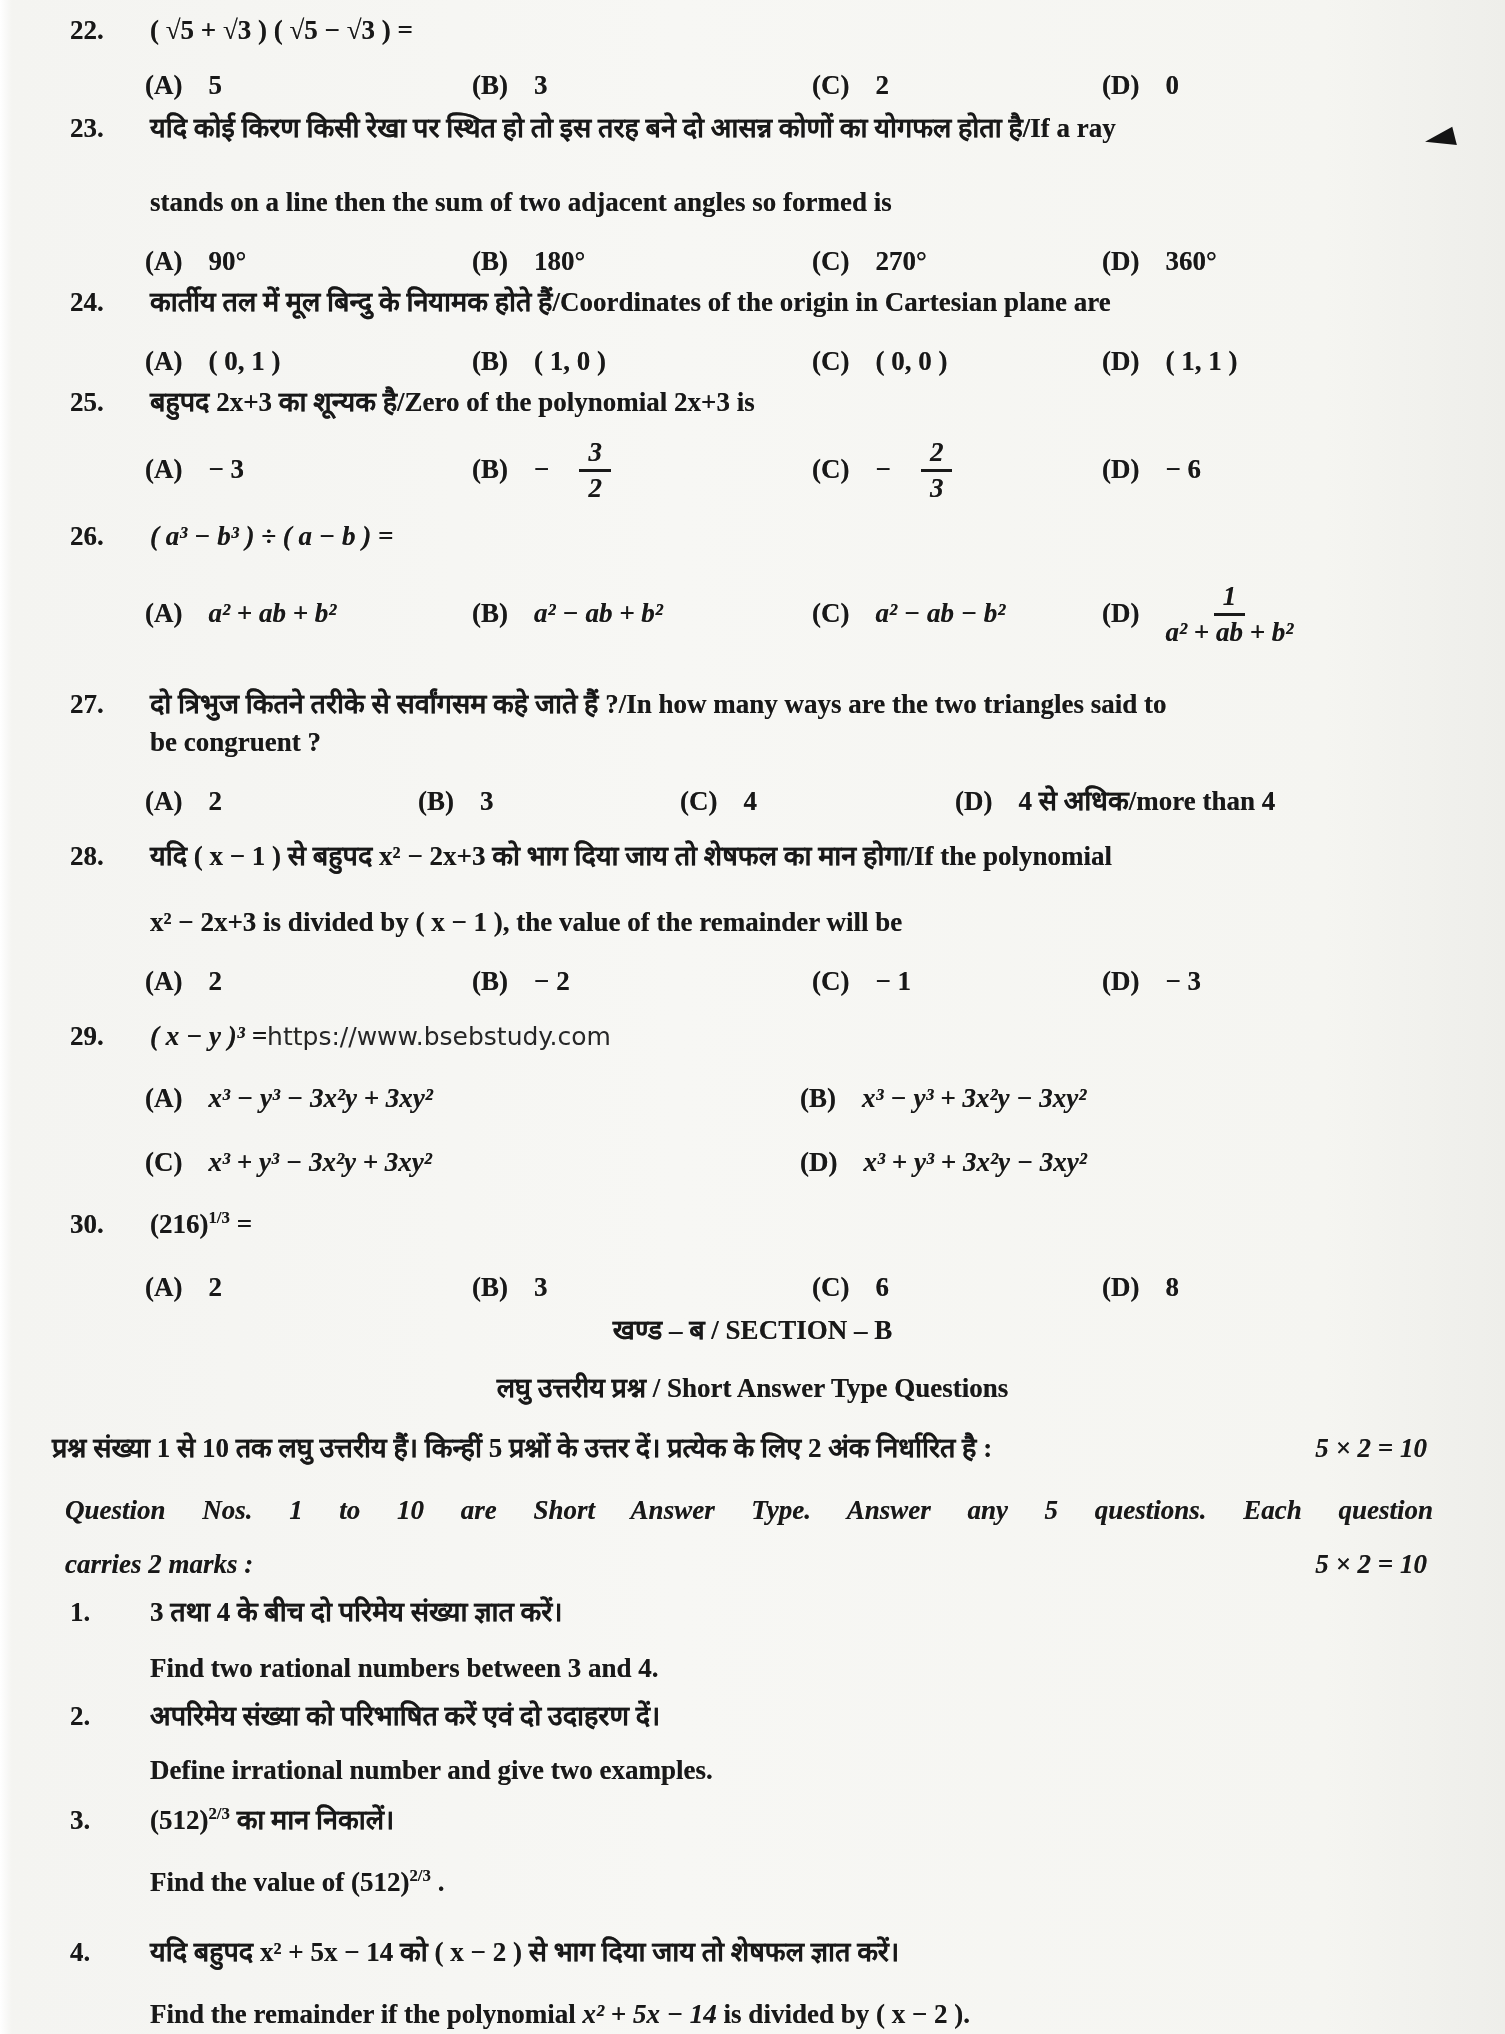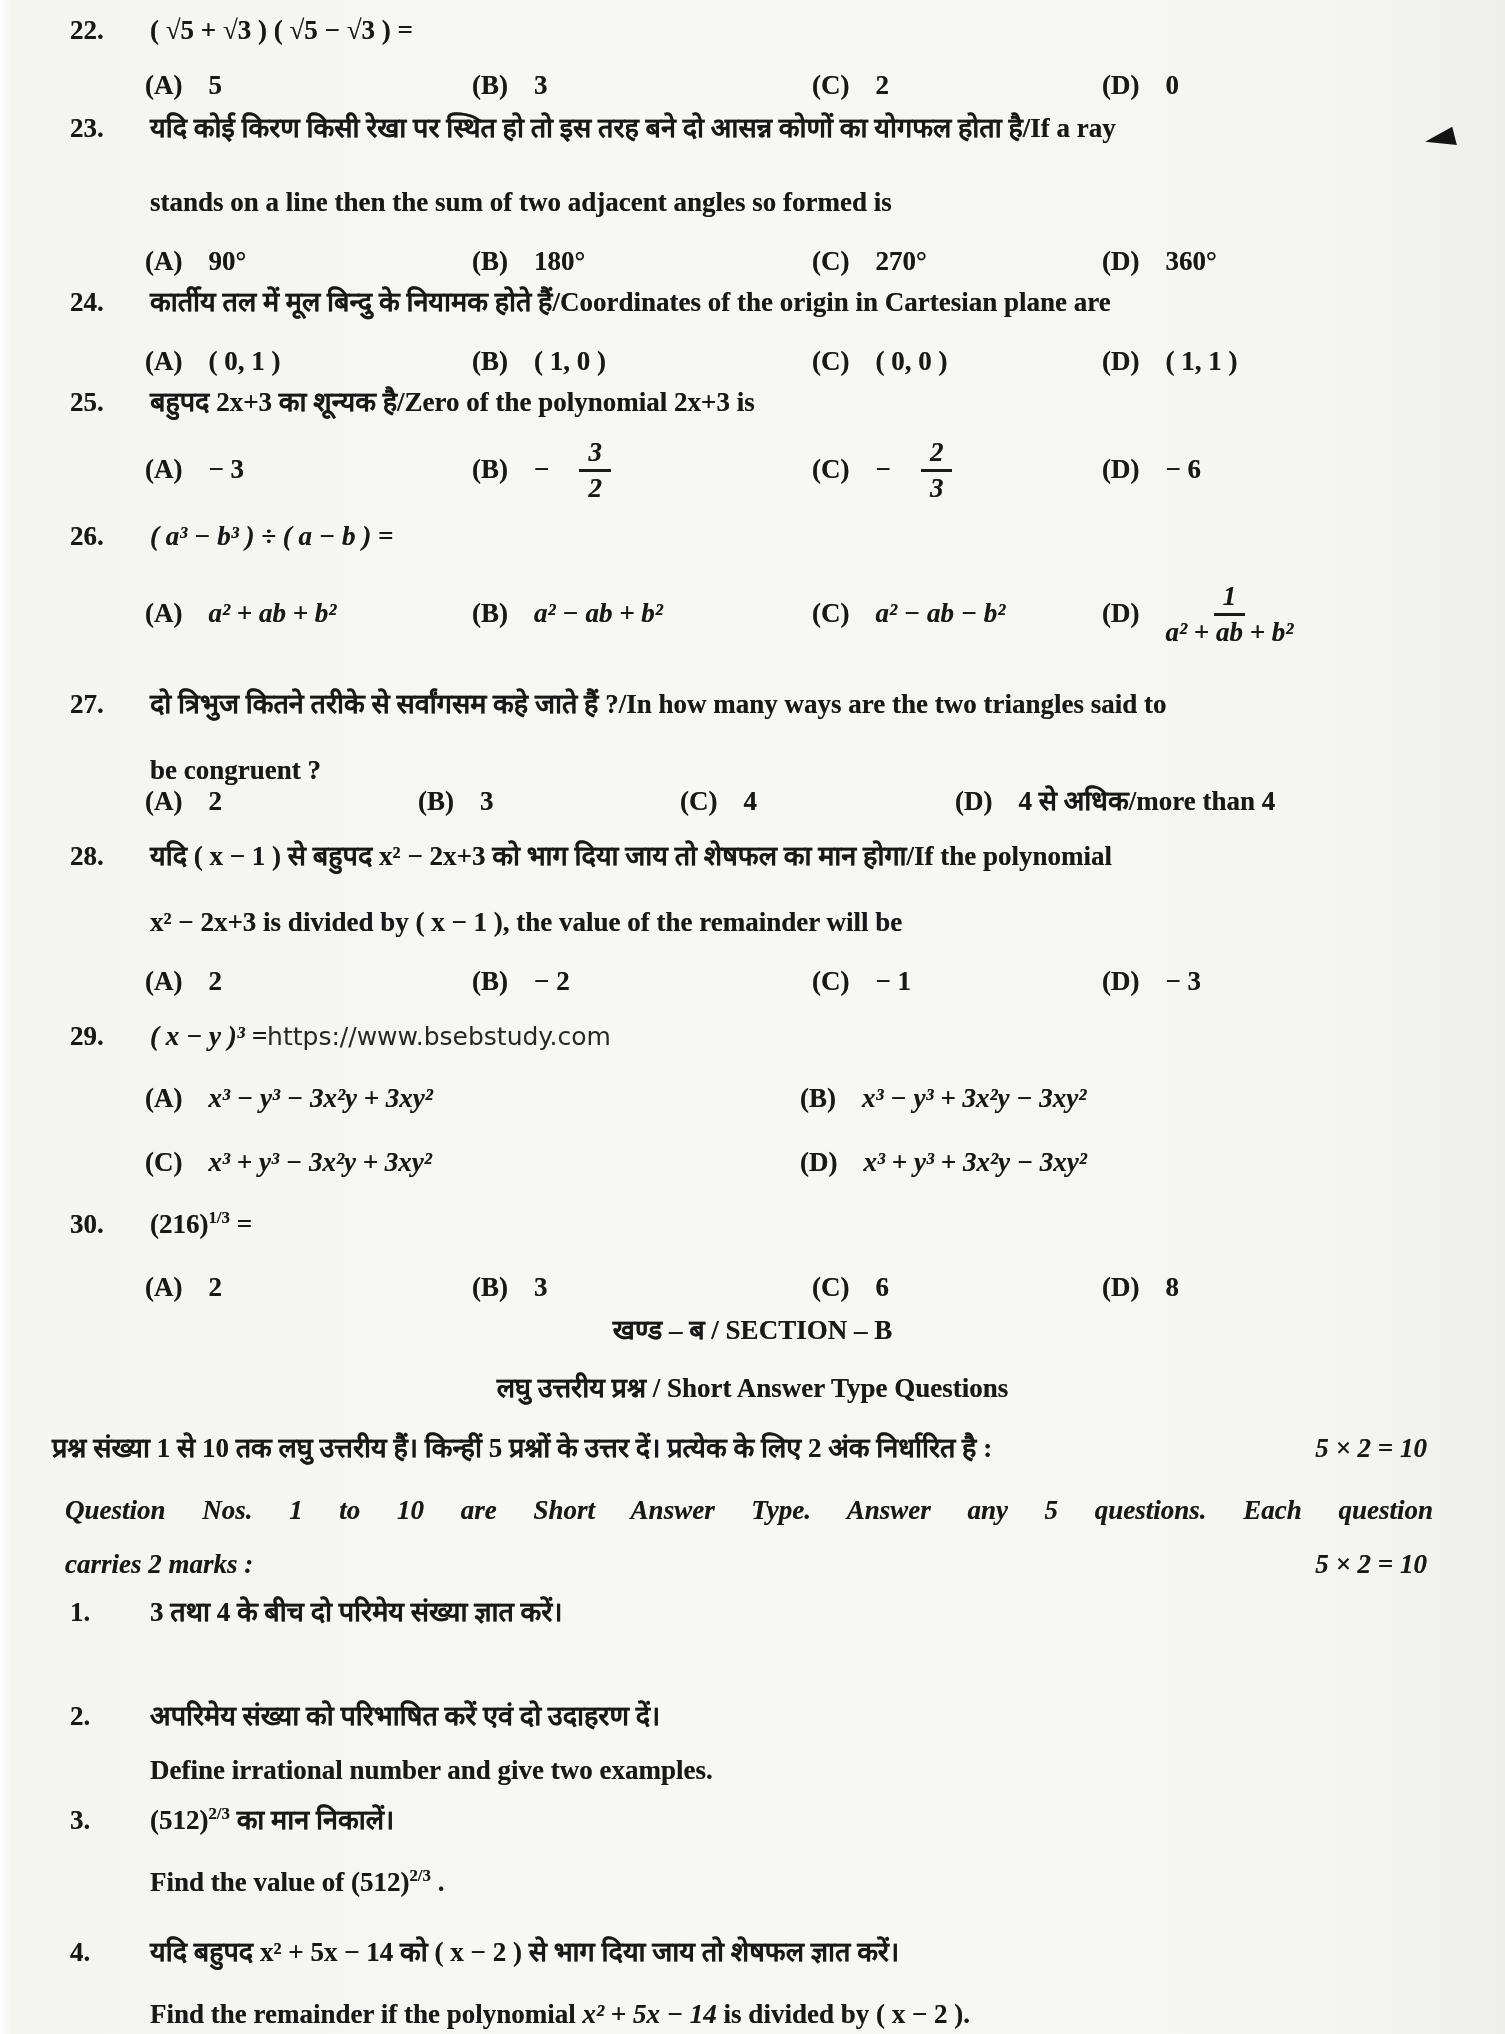--- a/index.html
+++ b/index.html
@@ -169,21 +169,21 @@
           <span class="num">1</span>
           <span class="den">a² + ab + b²</span>
         </span>
       </span>
   </div>
 
   <div class="row" style="top:688px">
     <span class="qno">27.</span>
     <span class="qtext">दो त्रिभुज कितने तरीके से सर्वांगसम कहे जाते हैं ?/In how many ways are the two triangles said to</span>
   </div>
-  <div class="row" style="top:754px">
+  <div class="row" style="top:726px">
     <span class="qtext">be congruent ?</span>
   </div>
   <div class="optrow q27" style="top:778px">
     <span class="cell cA">
         <b>(A)</b>
         <span>2</span>
       </span>
     <span class="cell cB">
         <b>(B)</b>
         <span>3</span>
@@ -282,20 +282,21 @@
   <div class="just ital" style="top:1494px">Question Nos. 1 to 10 are Short Answer Type. Answer any 5 questions. Each question</div>
   <div class="row ital" style="top:1548px">
     <span style="position:absolute;left:65px;white-space:nowrap">carries 2 marks :</span>
     <span class="marks">5 × 2 = 10</span>
   </div>
 
   <div class="row" style="top:1596px">
     <span class="qno">1.</span>
     <span class="qtext">3 तथा 4 के बीच दो परिमेय संख्या ज्ञात करें।</span>
   </div>
+  <div class="sa-en" style="top:1652px">Find two rational numbers between 3 and 4.</div>
 
   <div class="row" style="top:1700px">
     <span class="qno">2.</span>
     <span class="qtext">अपरिमेय संख्या को परिभाषित करें एवं दो उदाहरण दें।</span>
   </div>
   <div class="sa-en" style="top:1754px">Define irrational number and give two examples.</div>
 
   <div class="row" style="top:1804px">
     <span class="qno">3.</span>
     <span class="qtext"><span>(512)</span><sup>2/3</sup><span> का मान निकालें।</span></span>

